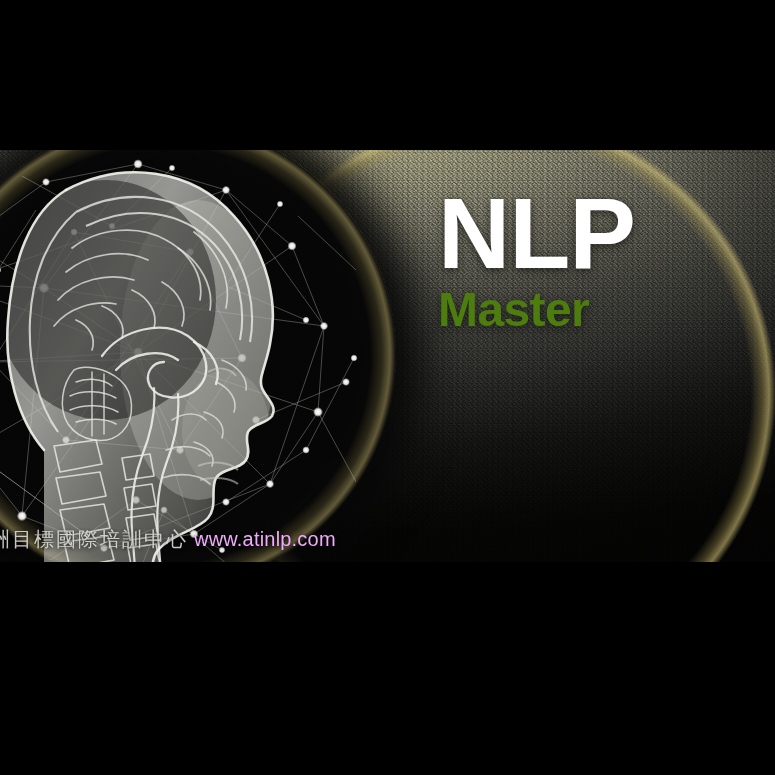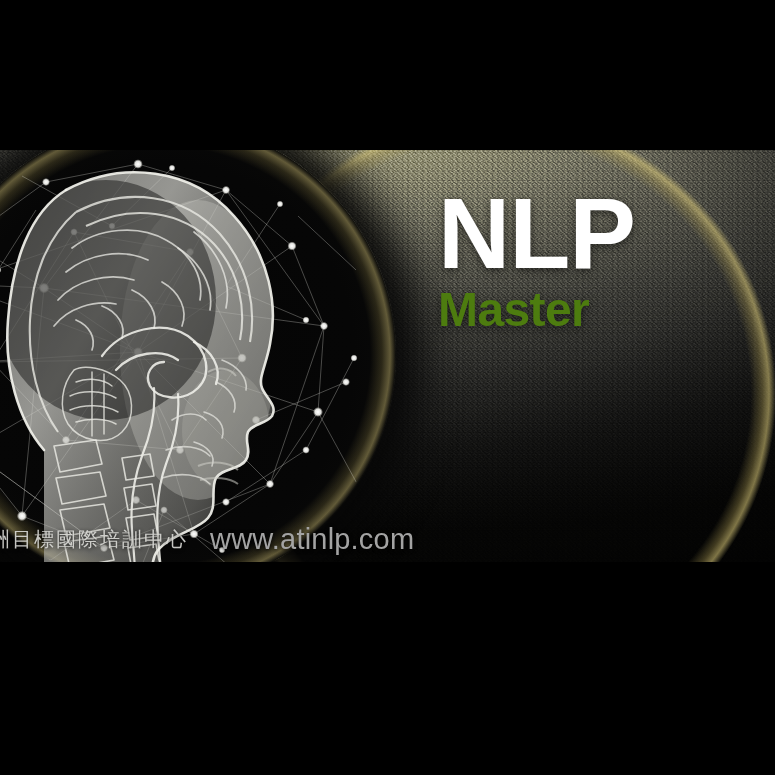--- a/index.html
+++ b/index.html
@@ -232,25 +232,25 @@
   .f-cn {
     color: #d6d6d2;
     font-family: "DejaVu Sans", sans-serif;
     font-size: 20px;
     letter-spacing: 2px;
     margin-left: -10px;
     opacity: 0.92;
     text-shadow: 0 1px 4px rgba(0,0,0,0.9);
   }
   .f-url {
-    color: #a3a3a3;
+    color: #f0abfc;
     font-family: "Liberation Sans", sans-serif;
-    font-size: 29px;
+    font-size: 20px;
     letter-spacing: 0.2px;
-    margin-left: 22px;
+    margin-left: 6px;
     text-shadow: 0 1px 4px rgba(0,0,0,0.9);
   }
 
   
   .letterbox {
     position: absolute;
     left: 0;
     width: 775px;
     background: #000000;
   }

